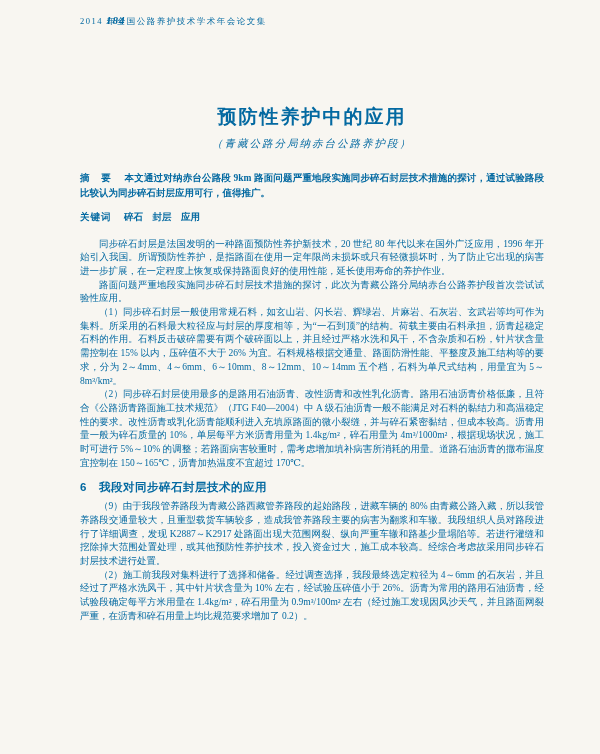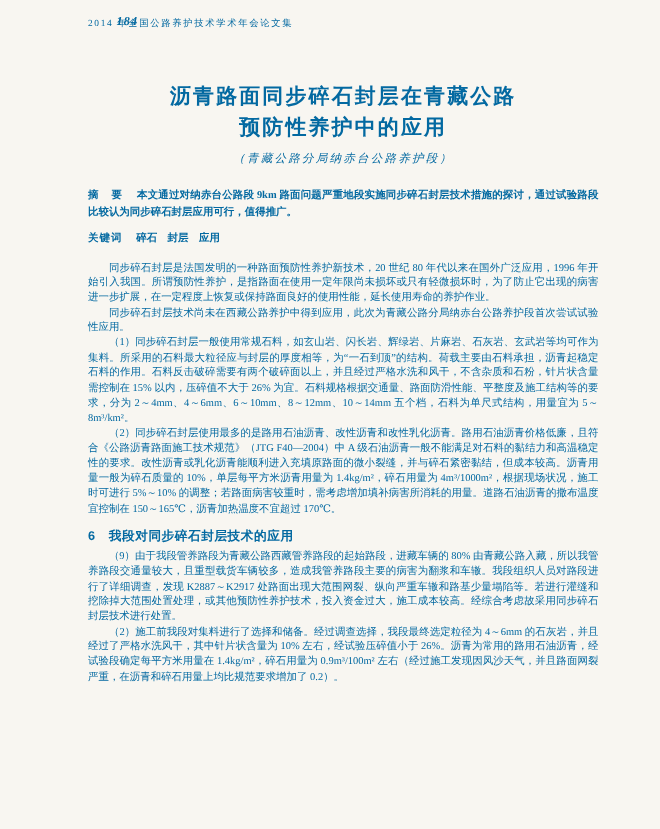--- a/index.html
+++ b/index.html
@@ -105,40 +105,40 @@
 
 <div class="page">
 
   <header class="page-header">
     <span class="page-num">184</span>
     <span class="header-title">2014 年全国公路养护技术学术年会论文集</span>
   </header>
   <hr class="header-rule">
 
   <h1 class="title">
-    <span>沥青路面同步碎石封层在青藏公路</span><br>
+    <br>
     <span>预防性养护中的应用</span>
   </h1>
 
   <div class="affiliation">（青藏公路分局纳赤台公路养护段）</div>
 
   <p class="abstract">
     <b class="inline-label">摘　要</b>
     <span>本文通过对纳赤台公路段 9km 路面问题严重地段实施同步碎石封层技术措施的探讨，通过试验路段比较认为同步碎石封层应用可行，值得推广。</span>
   </p>
 
   <p class="keywords">
     <b class="inline-label">关键词</b>
     <span>碎石　封层　应用</span>
   </p>
 
   <div class="body-text">
 
     <p class="body-para">同步碎石封层是法国发明的一种路面预防性养护新技术，20 世纪 80 年代以来在国外广泛应用，1996 年开始引入我国。所谓预防性养护，是指路面在使用一定年限尚未损坏或只有轻微损坏时，为了防止它出现的病害进一步扩展，在一定程度上恢复或保持路面良好的使用性能，延长使用寿命的养护作业。</p>
-    <p class="body-para">同步碎石封层技术尚未在西藏公路养护中得到应用，此次为青藏公路分局纳赤台公路养护段首次尝试试验性应用。</p>
+    <p class="body-para">路面问题严重地段实施同步碎石封层技术措施的探讨，此次为青藏公路分局纳赤台公路养护段首次尝试试验性应用。</p>
 
     <p class="body-para">（1）同步碎石封层一般使用常规石料，如玄山岩、闪长岩、辉绿岩、片麻岩、石灰岩、玄武岩等均可作为集料。所采用的石料最大粒径应与封层的厚度相等，为“一石到顶”的结构。荷载主要由石料承担，沥青起稳定石料的作用。石料反击破碎需要有两个破碎面以上，并且经过严格水洗和风干，不含杂质和石粉，针片状含量需控制在 15% 以内，压碎值不大于 26% 为宜。石料规格根据交通量、路面防滑性能、平整度及施工结构等的要求，分为 2～4mm、4～6mm、6～10mm、8～12mm、10～14mm 五个档，石料为单尺式结构，用量宜为 5～8m³/km²。</p>
     <p class="body-para">（2）同步碎石封层使用最多的是路用石油沥青、改性沥青和改性乳化沥青。路用石油沥青价格低廉，且符合《公路沥青路面施工技术规范》（JTG F40—2004）中 A 级石油沥青一般不能满足对石料的黏结力和高温稳定性的要求。改性沥青或乳化沥青能顺利进入充填原路面的微小裂缝，并与碎石紧密黏结，但成本较高。沥青用量一般为碎石质量的 10%，单层每平方米沥青用量为 1.4kg/m²，碎石用量为 4m³/1000m²，根据现场状况，施工时可进行 5%～10% 的调整；若路面病害较重时，需考虑增加填补病害所消耗的用量。道路石油沥青的撒布温度宜控制在 150～165℃，沥青加热温度不宜超过 170℃。</p>
 
     <h2 class="section-heading">6　我段对同步碎石封层技术的应用</h2>
     <p class="body-para">（9）由于我段管养路段为青藏公路西藏管养路段的起始路段，进藏车辆的 80% 由青藏公路入藏，所以我管养路段交通量较大，且重型载货车辆较多，造成我管养路段主要的病害为翻浆和车辙。我段组织人员对路段进行了详细调查，发现 K2887～K2917 处路面出现大范围网裂、纵向严重车辙和路基少量塌陷等。若进行灌缝和挖除掉大范围处置处理，或其他预防性养护技术，投入资金过大，施工成本较高。经综合考虑故采用同步碎石封层技术进行处置。</p>
     <p class="body-para">（2）施工前我段对集料进行了选择和储备。经过调查选择，我段最终选定粒径为 4～6mm 的石灰岩，并且经过了严格水洗风干，其中针片状含量为 10% 左右，经试验压碎值小于 26%。沥青为常用的路用石油沥青，经试验段确定每平方米用量在 1.4kg/m²，碎石用量为 0.9m³/100m² 左右（经过施工发现因风沙天气，并且路面网裂严重，在沥青和碎石用量上均比规范要求增加了 0.2）。</p>
 
   </div>
 

